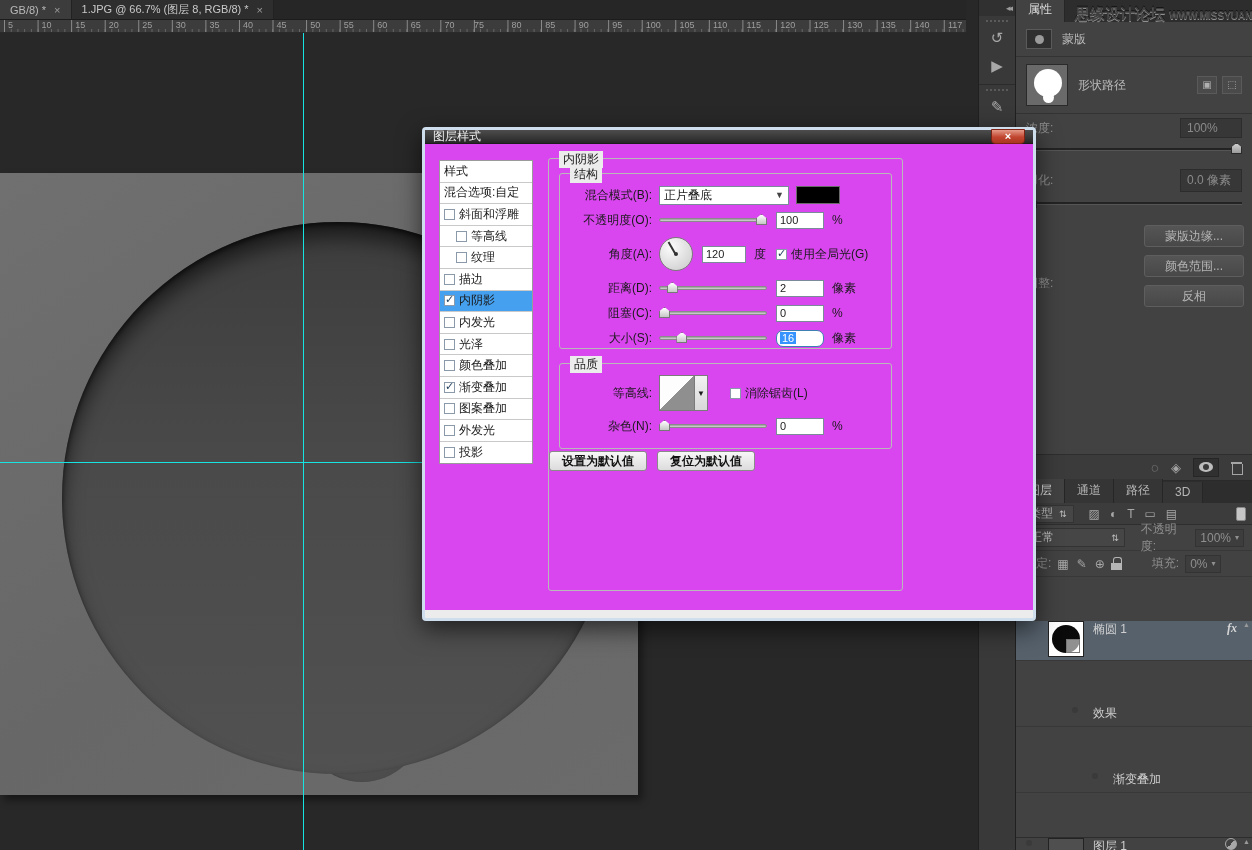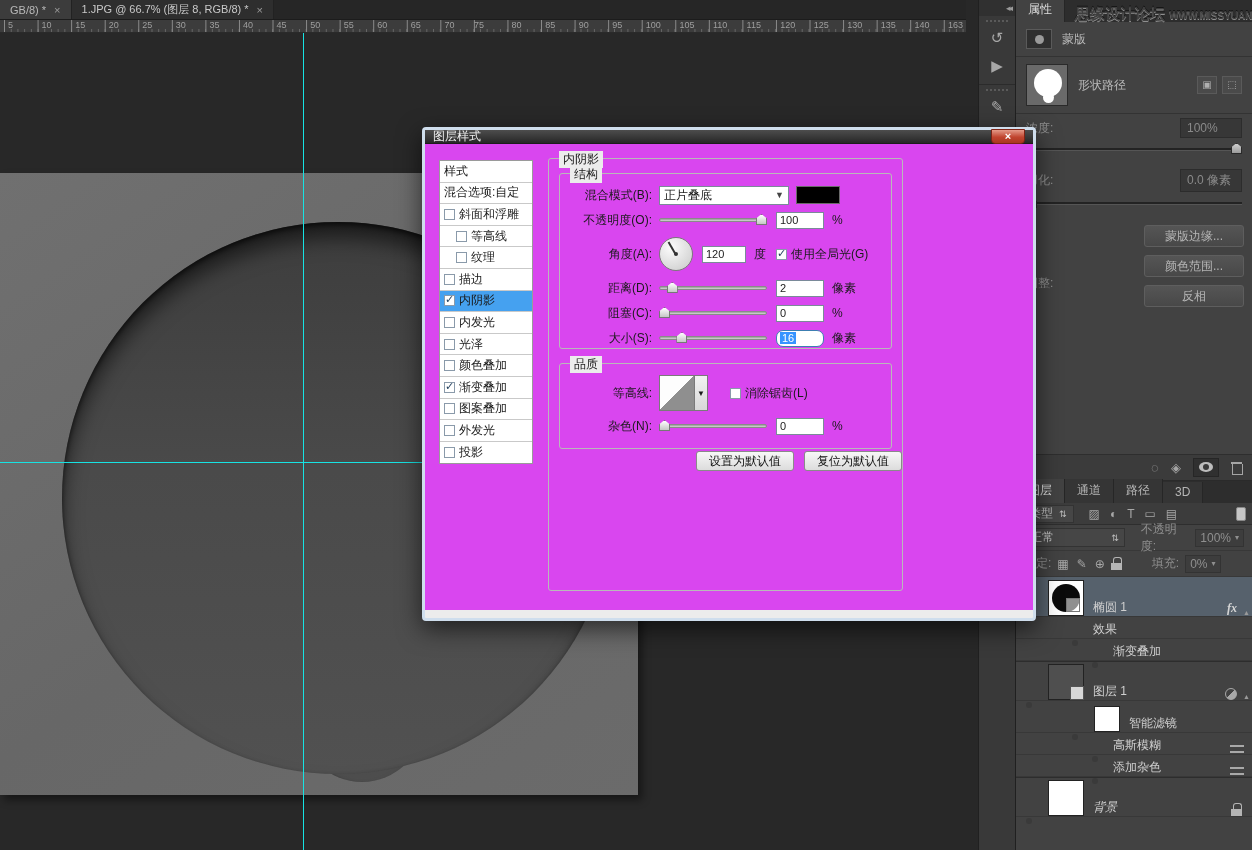--- a/index.html
+++ b/index.html
@@ -77,21 +77,21 @@
   .lp-filter-row { height:22px; background:#3c3c3c; border-bottom:1px solid #2e2e2e; display:flex; align-items:center; gap:7px; padding:0 6px; color:#bdbdbd; }
   .kind-dd { display:flex; align-items:center; gap:6px; background:#464646; border:1px solid #333; padding:1px 6px; height:18px; cursor:pointer; }
   .lp-ficon { font-size:12px; color:#a8a8a8; cursor:pointer; }
   .lp-toggle { margin-left:auto; width:10px; height:14px; background:#c6c6c6; border:1px solid #888; border-radius:2px; }
   .lp-row2 { height:26px; display:flex; align-items:center; gap:6px; padding:0 8px; color:#bdbdbd; border-bottom:1px solid #383838; }
   .blend-dd { width:106px; height:19px; background:#464646; border:1px solid #333; display:flex; align-items:center; justify-content:space-between; padding:0 5px; cursor:pointer; }
   .mini-dd { background:#3d3d3d; border:1px solid #333; padding:1px 4px; color:#8f8f8f; display:flex; gap:4px; align-items:center; cursor:pointer; }
   .dim { color:#8f8f8f; }
 
   #layer-list { position:relative; }
-  .layer-row { display:flex; align-items:flex-end; border-bottom:1px solid #383838; color:#cfcfcf; position:relative; }
+  .layer-row { display:flex; align-items:flex-start; border-bottom:1px solid #383838; color:#cfcfcf; position:relative;margin-top:44px; }
   .layer-row.selected { background:#56616c; }
   .layer-row.sep { border-top:1px solid #2d2d2d; }
   .eye { width:14px; height:10px; border-radius:50%; background:#bdbdbd; position:relative; flex:0 0 14px; }
   .eye::after { content:""; position:absolute; left:4px; top:2px; width:6px; height:6px; border-radius:50%; background:#3a3a3a; }
   .eye-slot { width:16px; flex:0 0 16px; }
   .layer-label { margin-left:9px; white-space:nowrap; }
   .layer-label.italic { font-style:italic; }
   .thumb { flex:0 0 auto; margin-left:10px; border:1px solid #222; }
   .thumb-ellipse { width:36px; height:36px; background:#fff; position:relative; }
   .thumb-ellipse::before { content:""; position:absolute; left:3px; top:3px; width:28px; height:28px; border-radius:50%; background:#0a0a0a; }
@@ -148,21 +148,21 @@
     clip-path:polygon(50% 0,100% 40%,100% 100%,0 100%,0 40%); }
   .val-box { width:48px; height:17px; background:#fff; border:1px solid #7a8a99; margin-left:9px; padding:1px 3px; font-size:11px; }
   .val-box .sel { background:#3794ff; color:#fff; padding:0 2px; }
   .unit { margin-left:8px; white-space:nowrap; }
   .dial { width:34px; height:34px; border-radius:50%; border:1px solid #7a7a7a; background:radial-gradient(circle at 35% 30%,#fcfcfc,#c8c8c8); position:relative; cursor:pointer; }
   .needle { position:absolute; left:50%; top:50%; width:15px; height:2px; background:#333; transform-origin:0 50%; }
   .dial .hub { position:absolute; left:50%; top:50%; width:4px; height:4px; margin:-2px; border-radius:50%; background:#333; }
   .contour-well { width:36px; height:36px; border:1px solid #7a7a7a; background:linear-gradient(to bottom right,#fdfdfd 49.5%,#8f8f8f 50%); }
   .contour-arrow { width:13px; height:36px; border:1px solid #7a7a7a; border-left:none; background:linear-gradient(#f2f2f2,#d8d8d8); font-size:8px; text-align:center; line-height:36px; cursor:pointer; }
   .dlg-btn { background:linear-gradient(#f7f7f7,#dcdcdc); border:1px solid #8a8a8a; border-radius:3px; text-align:center; cursor:pointer; color:#111; }
-  .default-btn-row { position:absolute; left:0; right:0; top:292px; display:flex; justify-content:flex-end; gap:10px; }
+  .default-btn-row { position:absolute; left:0; right:0; top:292px; display:flex; justify-content:flex-start; gap:10px;font-weight:bold; }
   .default-btn-row .dlg-btn { height:20px; line-height:18px; padding:0 12px; }
   #dlg-right { position:absolute; left:490px; top:14px; width:112px; }
   #dlg-right .dlg-btn { width:110px; height:21px; line-height:19px; margin-bottom:7px; }
   #btn-ok { border-color:#3c7fb1; box-shadow:inset 0 0 3px #8cc4ec, 0 0 2px #9cc8e8; }
   .preview-row { display:flex; align-items:center; gap:5px; margin:3px 0 8px 12px; }
   #preview-thumb { width:64px; height:64px; margin-left:22px; background:#f2f2f2; border:1px solid #9a9a9a; position:relative; }
   #preview-thumb::after { content:""; position:absolute; left:12px; top:12px; right:12px; bottom:12px;
     background:radial-gradient(circle at 50% 60%, #9a9a9a 0%, #4a4a4a 55%, #1c1c1c 100%); }
 </style>
 </head>
@@ -201,21 +201,21 @@
     <span class="ruler-number" style="left: 612.278px;">95</span>
     <span class="ruler-number" style="left: 645.849px;">100</span>
     <span class="ruler-number" style="left: 679.42px;">105</span>
     <span class="ruler-number" style="left: 712.991px;">110</span>
     <span class="ruler-number" style="left: 746.562px;">115</span>
     <span class="ruler-number" style="left: 780.133px;">120</span>
     <span class="ruler-number" style="left: 813.704px;">125</span>
     <span class="ruler-number" style="left: 847.275px;">130</span>
     <span class="ruler-number" style="left: 880.846px;">135</span>
     <span class="ruler-number" style="left: 914.417px;">140</span>
-    <span class="ruler-number" style="left: 947.988px;">163</span>
+    <span class="ruler-number" style="left: 947.988px;">117</span>
   </div>
 
 <div id="pasteboard">
   <div id="document-canvas">
     <div id="keyhole-bump"></div>
     <div id="keyhole-circle"></div>
   </div>
 </div>
 <div class="guide-v"></div>
 <div class="guide-h"></div>

